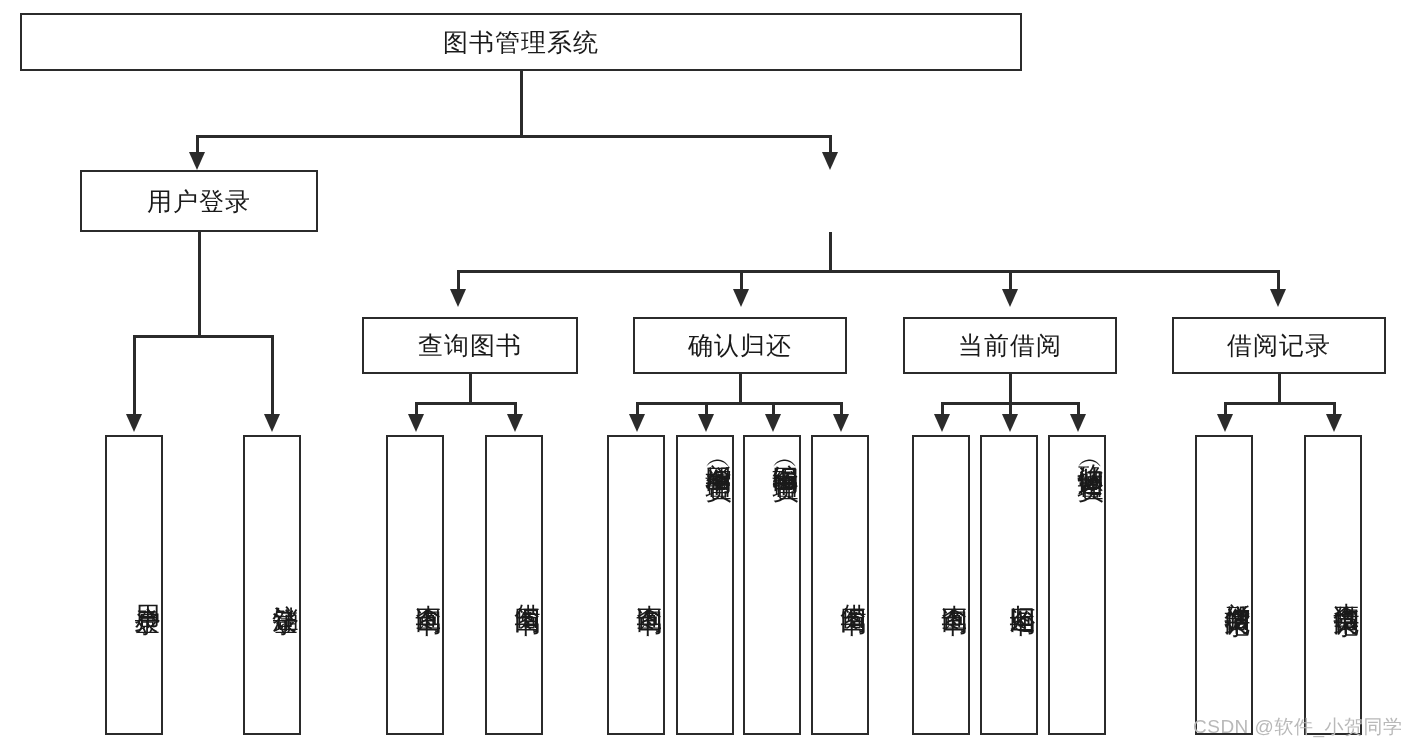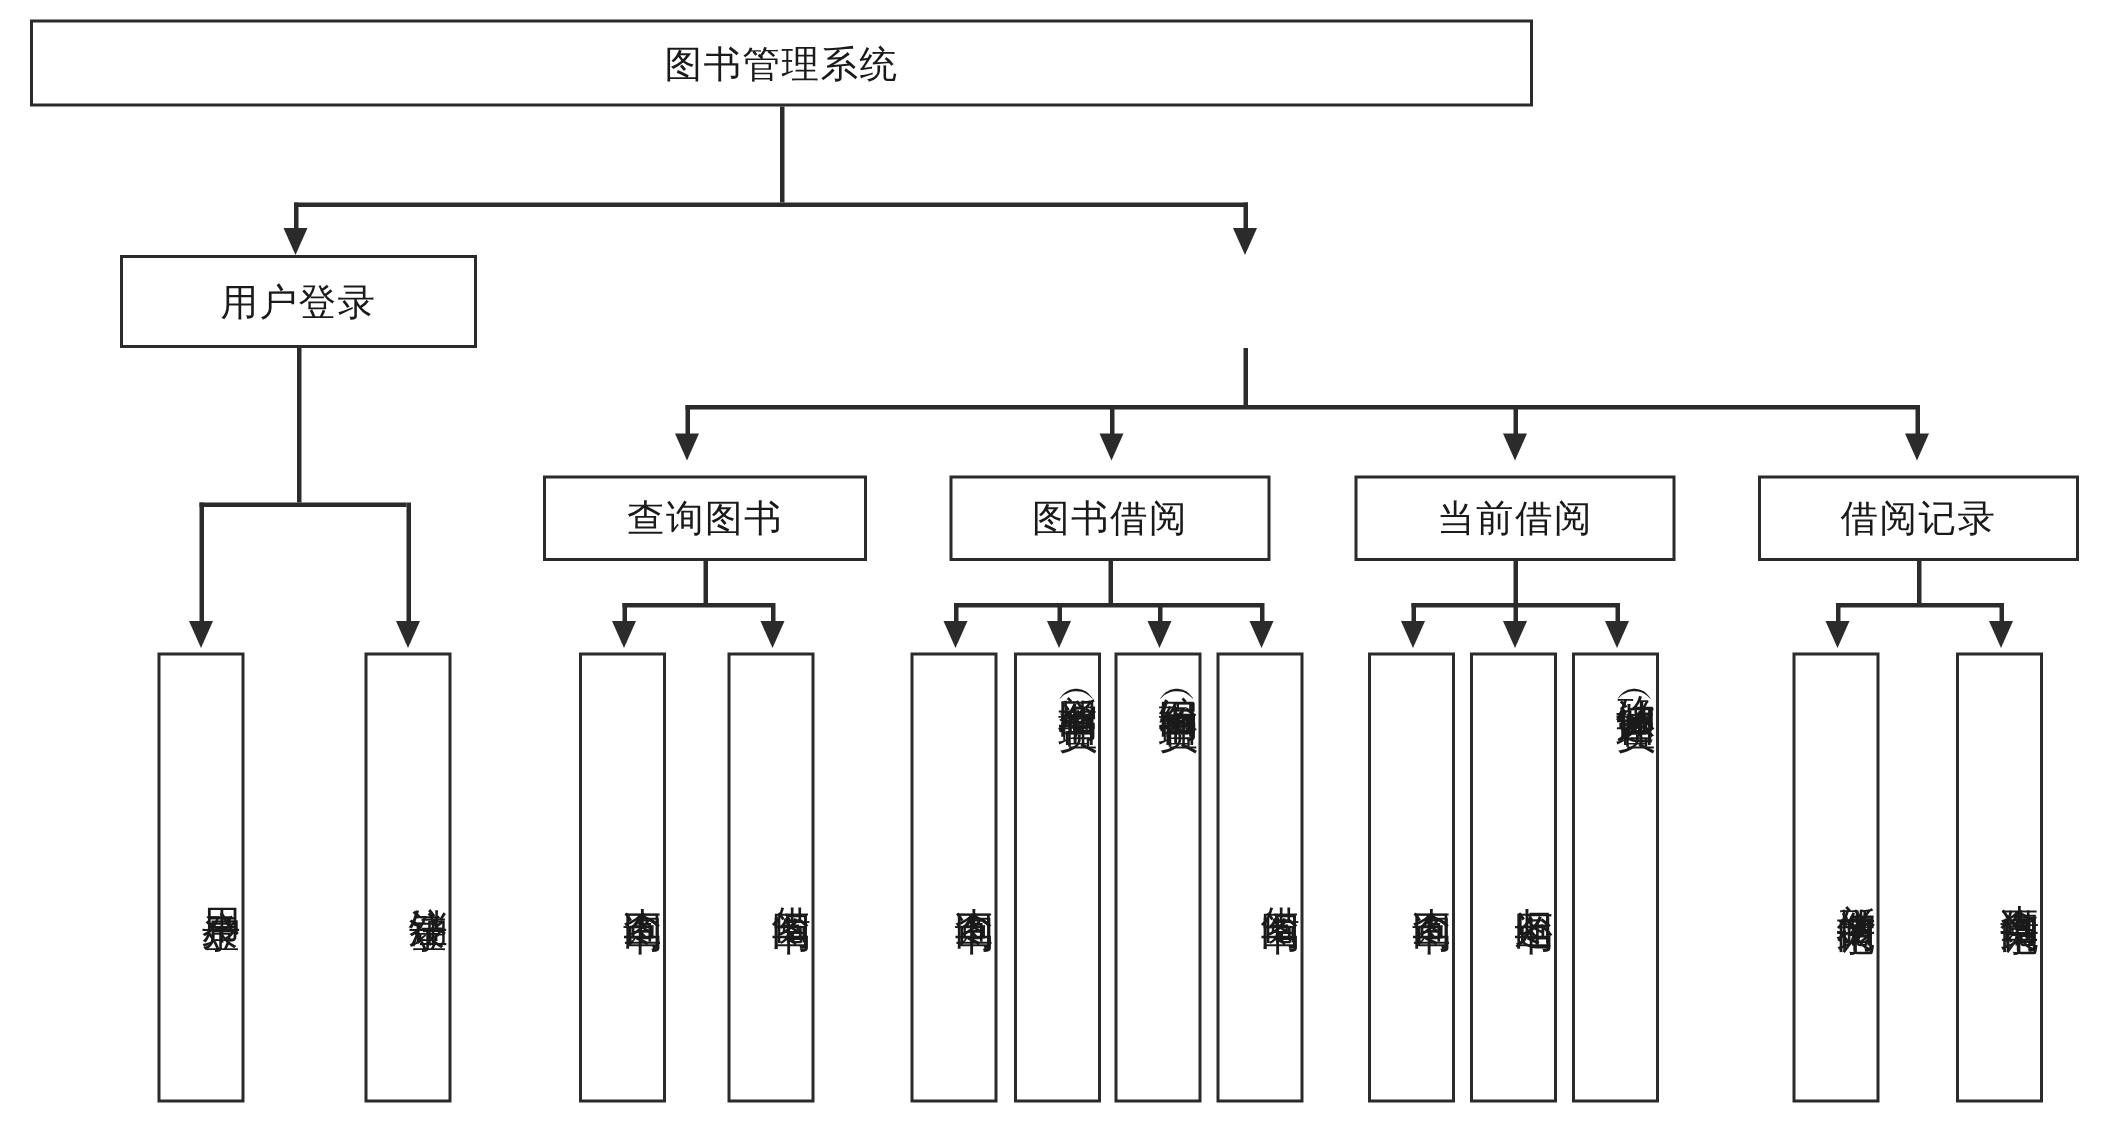--- a/index.html
+++ b/index.html
@@ -114,21 +114,21 @@
   <div class="arrow" style="left:733px; top:289px;"></div>
   <div class="conn vline" style="left:1009px; top:270px; height:22px;"></div>
   <div class="arrow" style="left:1002px; top:289px;"></div>
   <div class="conn vline" style="left:1277px; top:270px; height:22px;"></div>
   <div class="arrow" style="left:1270px; top:289px;"></div>
 
   <div class="node horizontal" style="left:362px; top:317px; width:216px; height:57px;">
     <span class="node-label">查询图书</span>
   </div>
   <div class="node horizontal" style="left:633px; top:317px; width:214px; height:57px;">
-    <span class="node-label">图书借阅</span>
+    <span class="node-label">确认归还</span>
   </div>
   <div class="node horizontal" style="left:903px; top:317px; width:214px; height:57px;">
     <span class="node-label">当前借阅</span>
   </div>
   <div class="node horizontal" style="left:1172px; top:317px; width:214px; height:57px;">
     <span class="node-label">借阅记录</span>
   </div>
 
   <div class="conn vline" style="left:469px; top:374px; height:28px;"></div>
   <div class="conn hline" style="left:415px; top:402px; width:101px;"></div>
@@ -201,14 +201,15 @@
     <span class="node-label">确认归还（管理员）</span>
   </div>
 
   <div class="node vertical" style="left:1195px; top:435px; width:58px; height:300px;">
     <span class="node-label">新增借阅记录</span>
   </div>
   <div class="node vertical" style="left:1304px; top:435px; width:58px; height:300px;">
     <span class="node-label">查询借阅记录</span>
   </div>
 
+  <div class="watermark" style="left:1193px; top:714px;">CSDN @软件_小贺同学</div>
 
 </div>
 
 </body></html>

